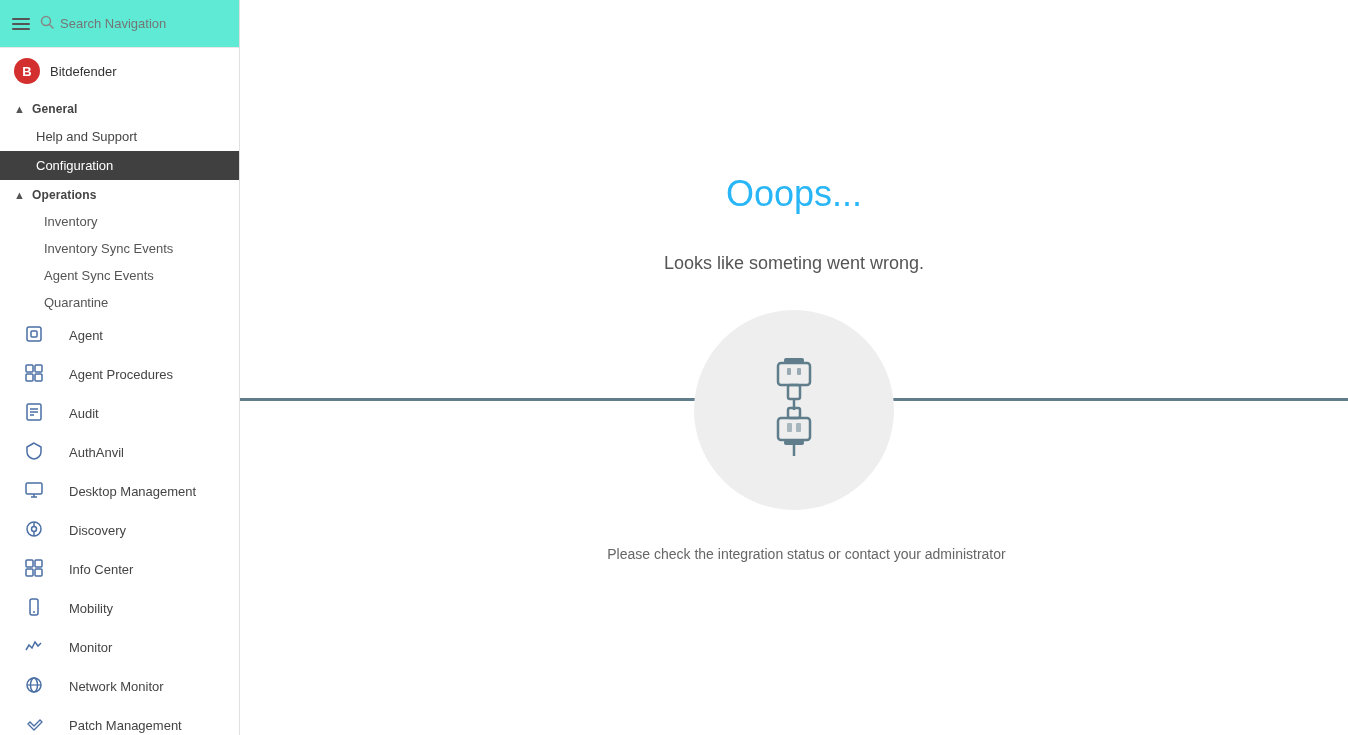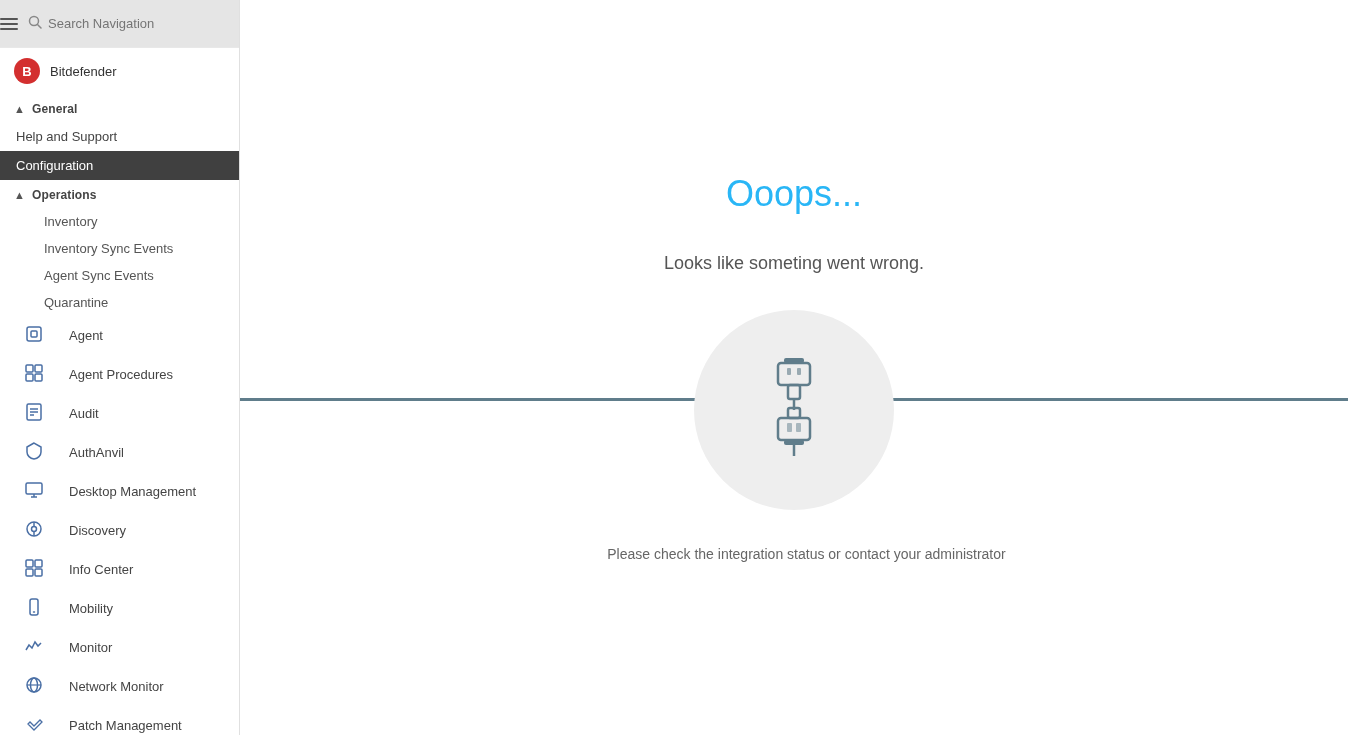--- a/index.html
+++ b/index.html
@@ -16,23 +16,23 @@
       height: 735px;
       overflow-y: auto;
       overflow-x: hidden;
     }
     .sidebar::-webkit-scrollbar { width: 4px; }
     .sidebar::-webkit-scrollbar-thumb { background: #ccc; border-radius: 2px; }
 
     .sidebar-header {
       display: flex;
       align-items: center;
-      padding: 10px 0;
+      padding: 10px 12px;
       border-bottom: 1px solid #e8e8e8;
-      background: #e5e5e5;
+      background: #5eead4;
       gap: 10px;
       min-height: 48px;
     }
     .hamburger-icon {
       cursor: pointer;
       color: #555;
       font-size: 18px;
       display: flex;
       flex-direction: column;
       gap: 3px;
@@ -110,21 +110,21 @@
       color: #444;
       text-transform: none;
       letter-spacing: 0.01em;
     }
 
     
     .nav-item {
       display: flex;
       align-items: center;
       gap: 10px;
-      padding: 7px 14px 7px 16px;
+      padding: 7px 14px 7px 36px;
       cursor: pointer;
       font-size: 13px;
       color: #444;
       position: relative;
     }
     .nav-item.active {
       background: #404040;
       color: #fff;
     }
     .nav-item.active .nav-label { color: #fff; }

